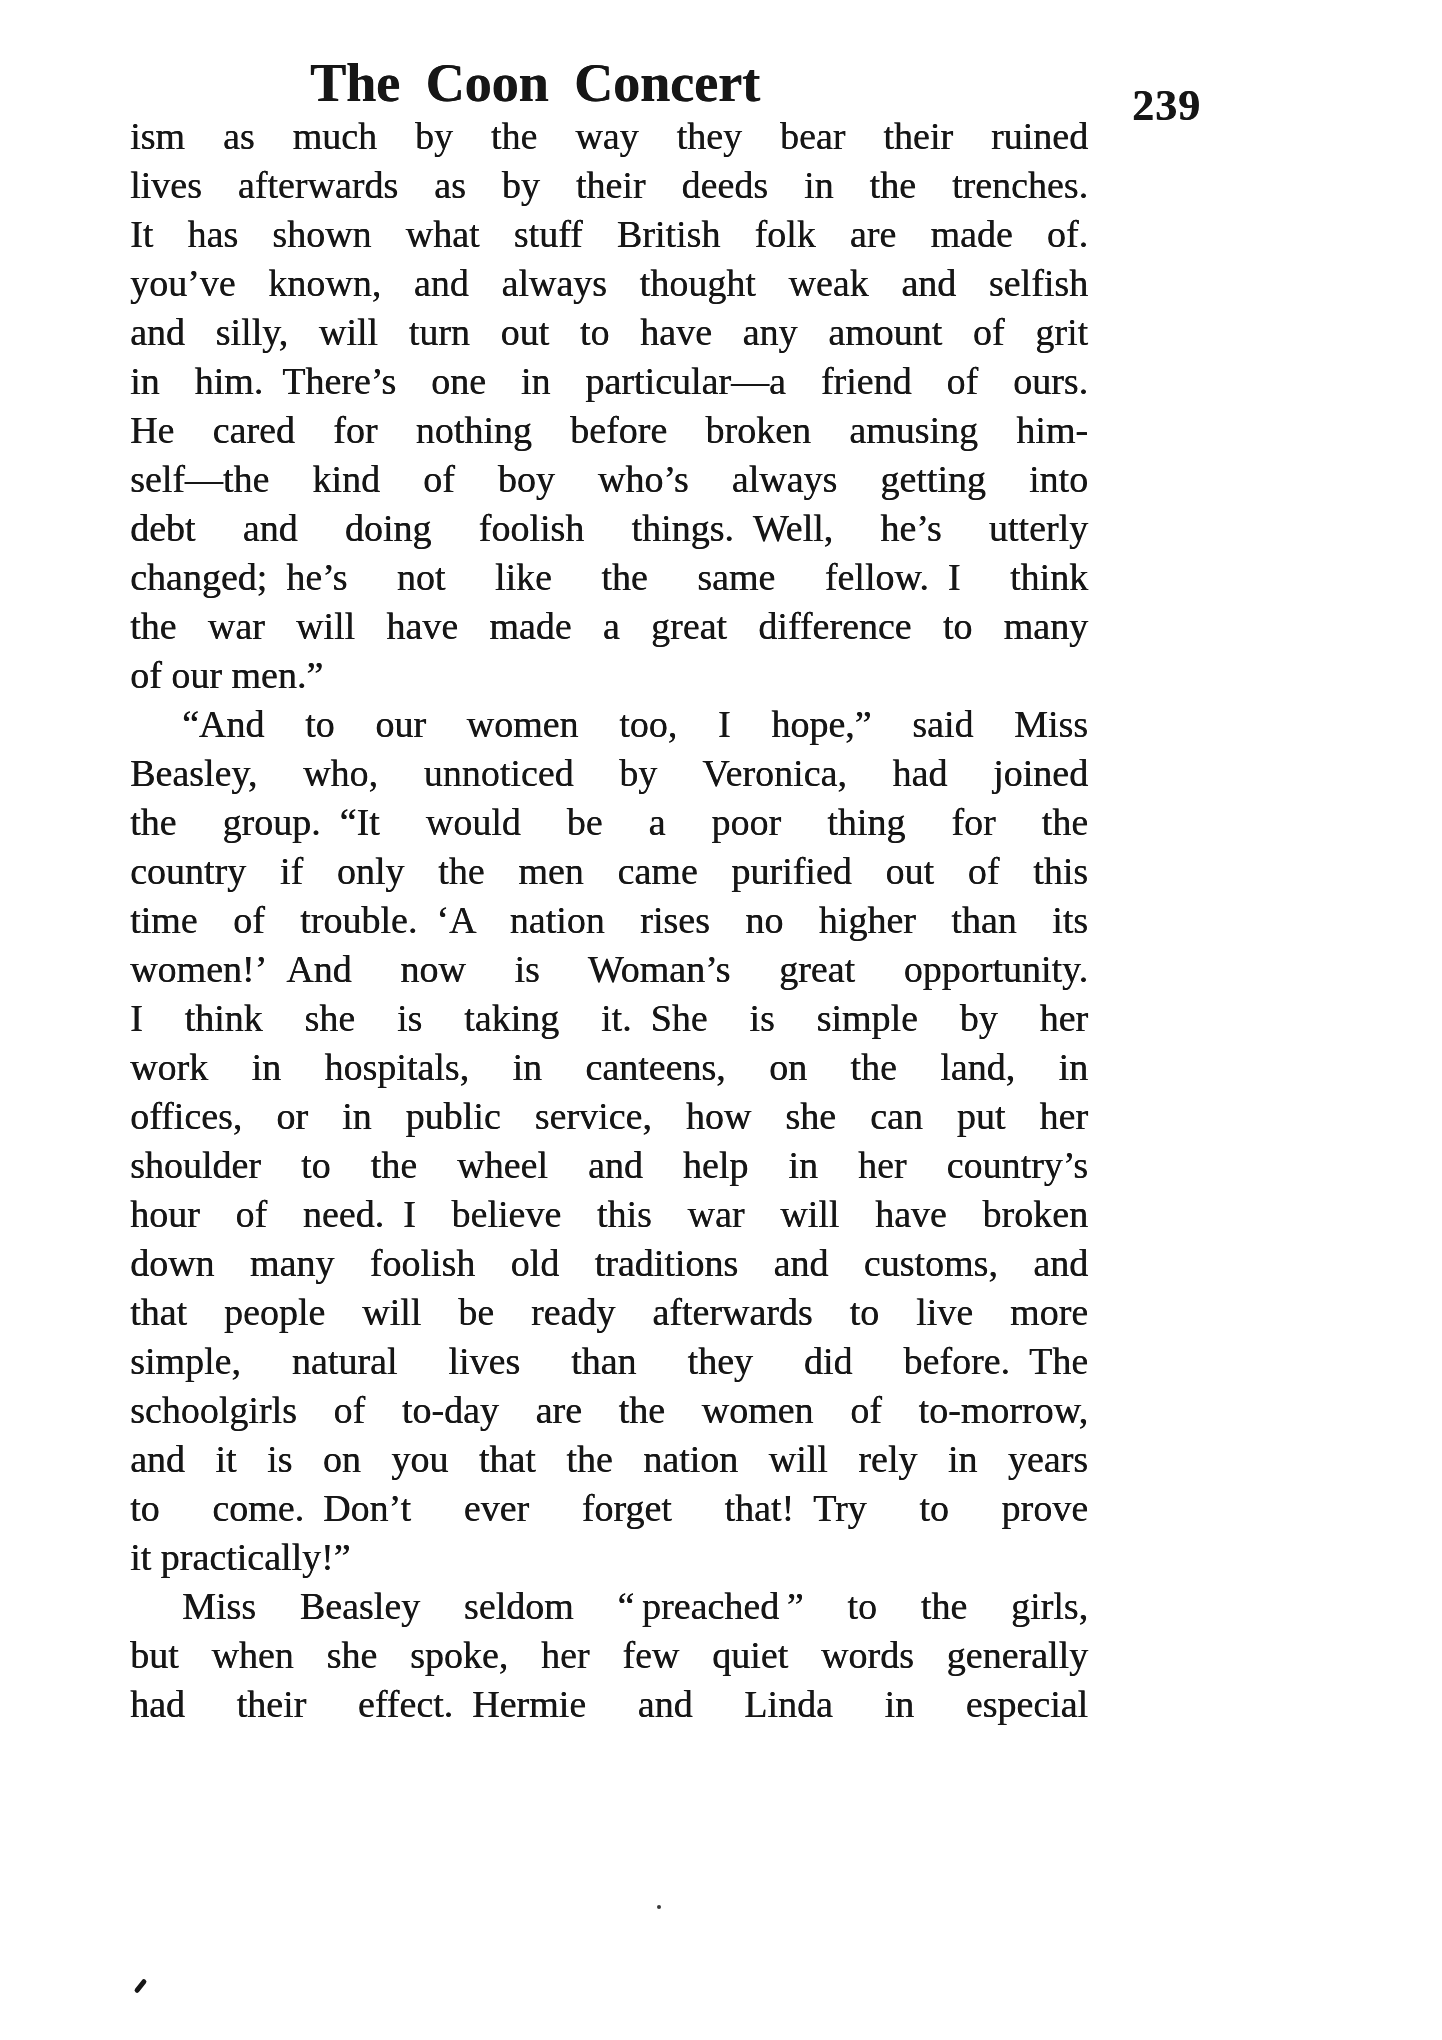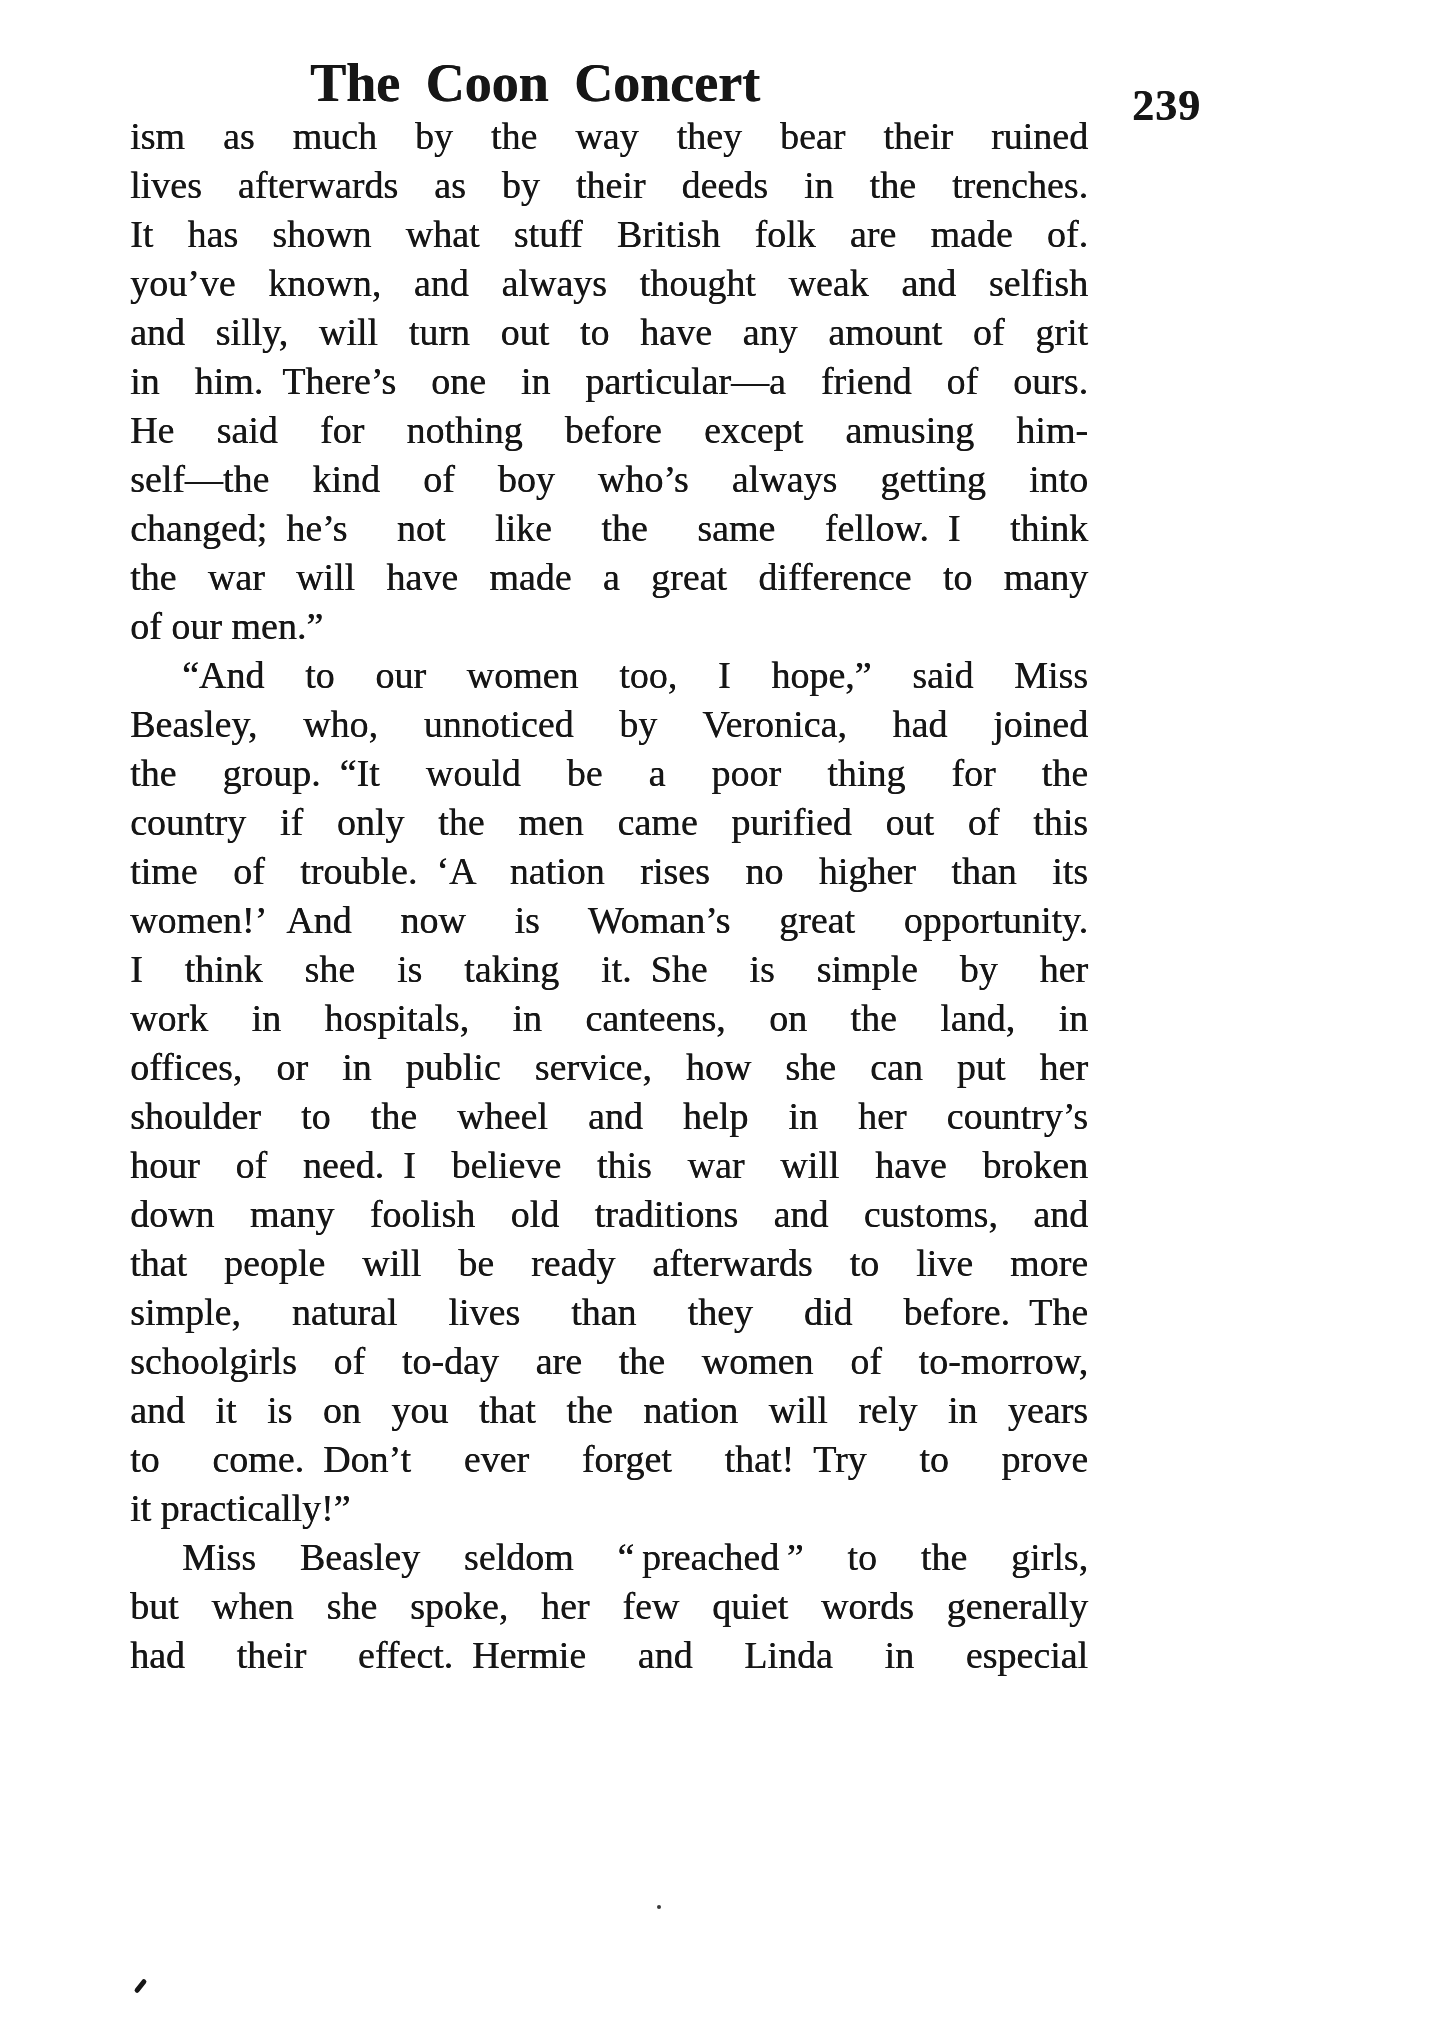--- a/index.html
+++ b/index.html
@@ -95,22 +95,23 @@
   <div class="running-title">The Coon Concert</div>
   <div class="page-number">239</div>
   <div class="text-block" id="text-block">
       <div class="paragraph">
         <div class="line">ism as much by the way they bear their ruined</div>
         <div class="line">lives afterwards as by their deeds in the trenches.</div>
         <div class="line">It has shown what stuff British folk are made of.</div>
         <div class="line">you’ve known, and always thought weak and selfish</div>
         <div class="line">and silly, will turn out to have any amount of grit</div>
         <div class="line">in him. There’s one in particular—a friend of ours.</div>
-        <div class="line">He said for nothing before except amusing him-</div>
+        <div class="line">He cared for nothing before broken amusing him-</div>
         <div class="line">self—the kind of boy who’s always getting into</div>
+        <div class="line">debt and doing foolish things. Well, he’s utterly</div>
         <div class="line">changed; he’s not like the same fellow. I think</div>
         <div class="line">the war will have made a great difference to many</div>
         <div class="line short">of our men.”</div>
       </div>
       <div class="paragraph indent">
         <div class="line">“And to our women too, I hope,” said Miss</div>
         <div class="line">Beasley, who, unnoticed by Veronica, had joined</div>
         <div class="line">the group. “It would be a poor thing for the</div>
         <div class="line">country if only the men came purified out of this</div>
         <div class="line">time of trouble. ‘A nation rises no higher than its</div>

